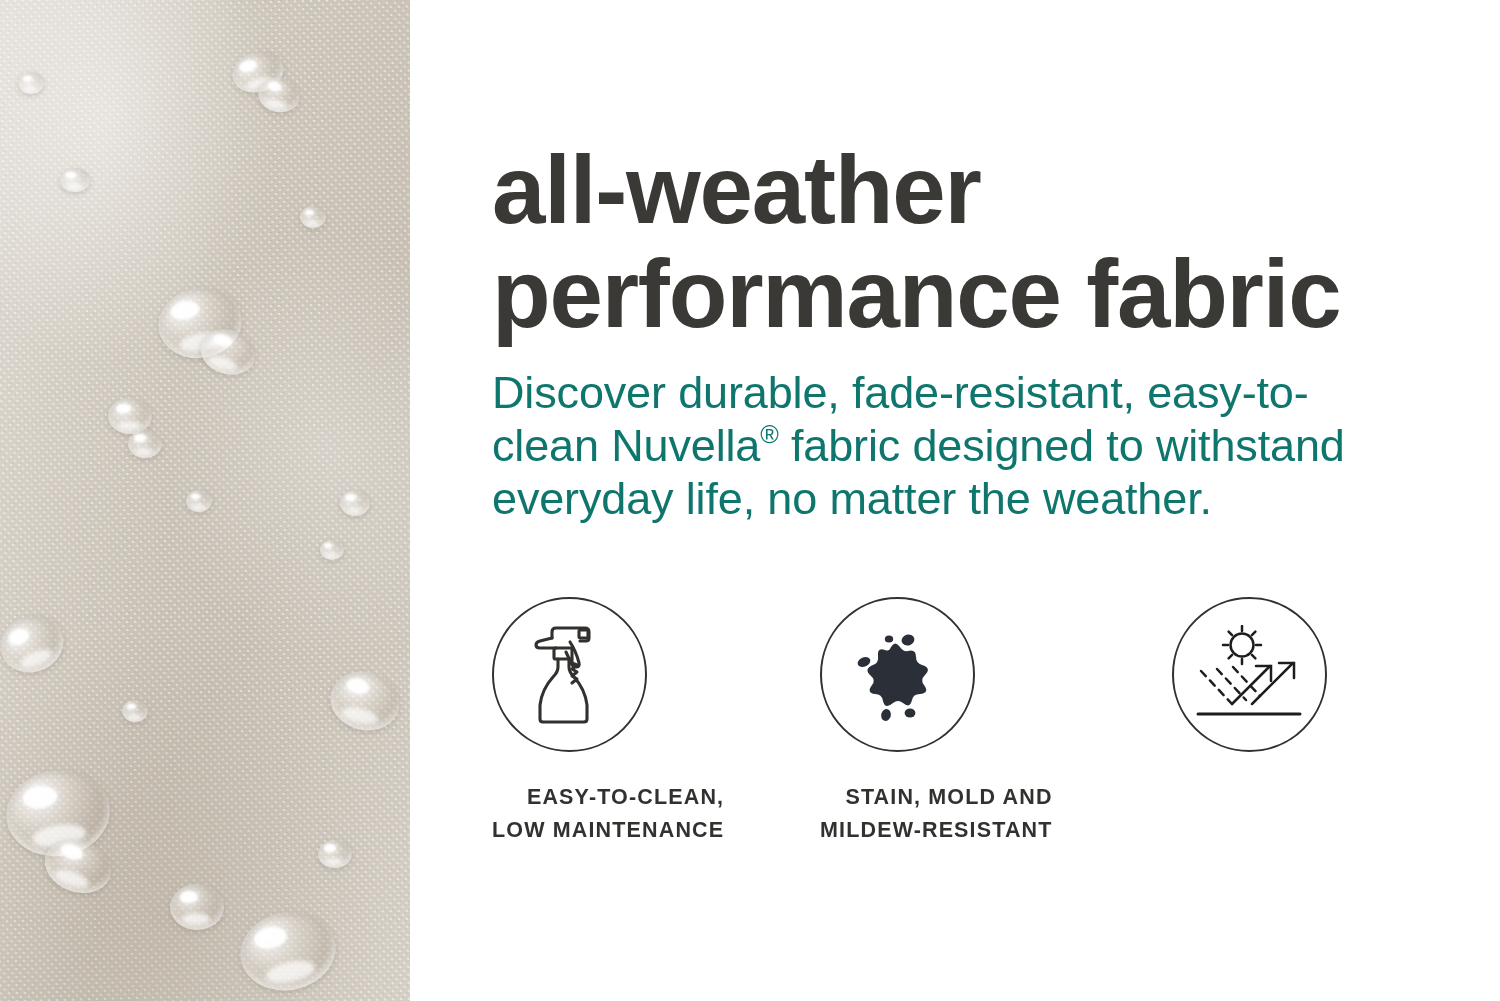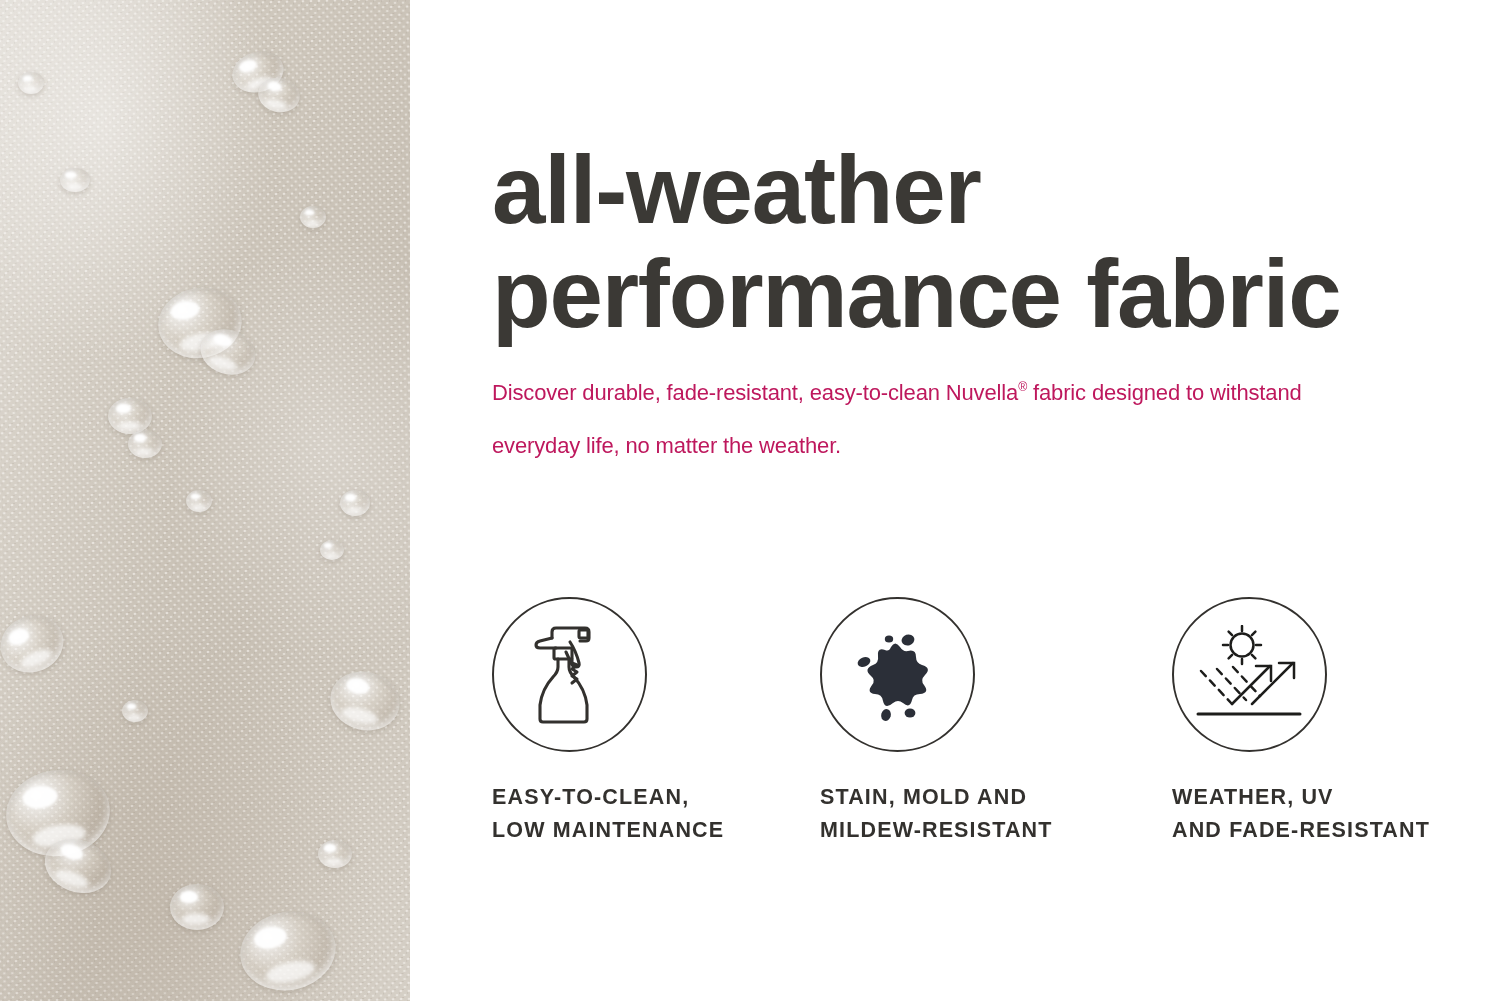--- a/index.html
+++ b/index.html
@@ -117,22 +117,22 @@
     transform-origin: left top;
     white-space: pre-line;
   }
 
   .subcopy {
     position: absolute;
     left: 0;
     top: 366px;
     width: 900px;
     margin: 0;
-    color: #be185d;
-    font-size: 22px;
+    color: #0f766e;
+    font-size: 45px;
     line-height: 53px;
     letter-spacing: -0.15px;
   }
   .subcopy sup {
     font-size: 0.56em;
     vertical-align: 0.72em;
     line-height: 0;
   }
 
   
@@ -167,20 +167,21 @@
   }
 
   .feature-caption {
     margin-top: 29px;
     color: #33312e;
     font-size: 21.5px;
     font-weight: bold;
     line-height: 33px;
     letter-spacing: 1.15px;
     white-space: pre-line;
+    text-align: right;
   }
 </style>
 </head>
 <body>
 
 <div class="banner">
 
   <div class="photo-panel">
     <div class="weave"></div>
     <div class="sheen"></div>
@@ -298,19 +299,17 @@
 
             <path d="M36 79 L74 41"></path>
             <path d="M60 41 L75 41 L75 56"></path>
 
             <path d="M56 79 L97 38"></path>
             <path d="M83 38 L98 38 L98 53"></path>
 
             <line x1="2" y1="89" x2="104" y2="89" stroke-width="3"></line>
           </svg>
         </div>
-        <div class="feature-caption">WEATHER, UV
-AND FADE-RESISTANT</div>
       </div>
 
     </div>
   </div>
 </div>
 
 </body></html>

